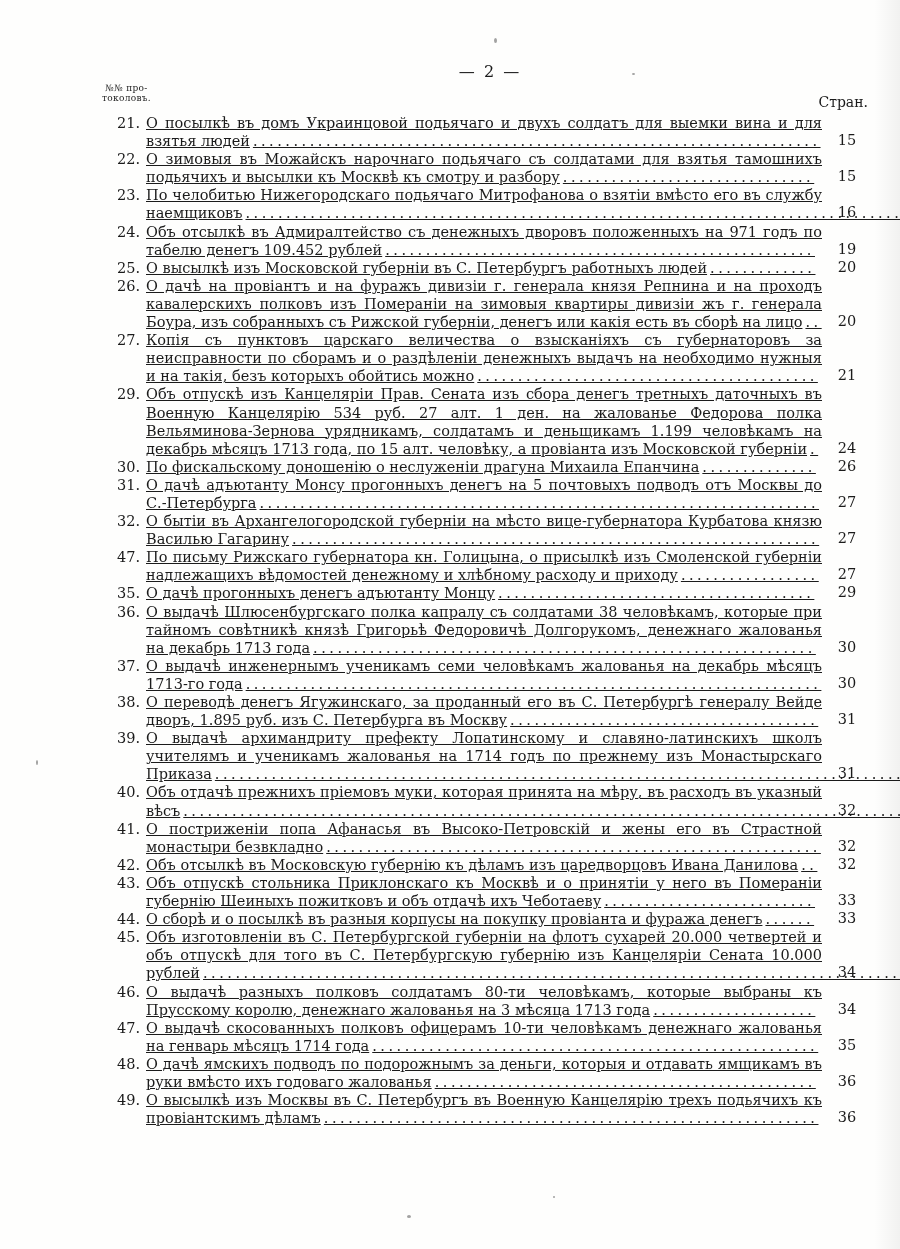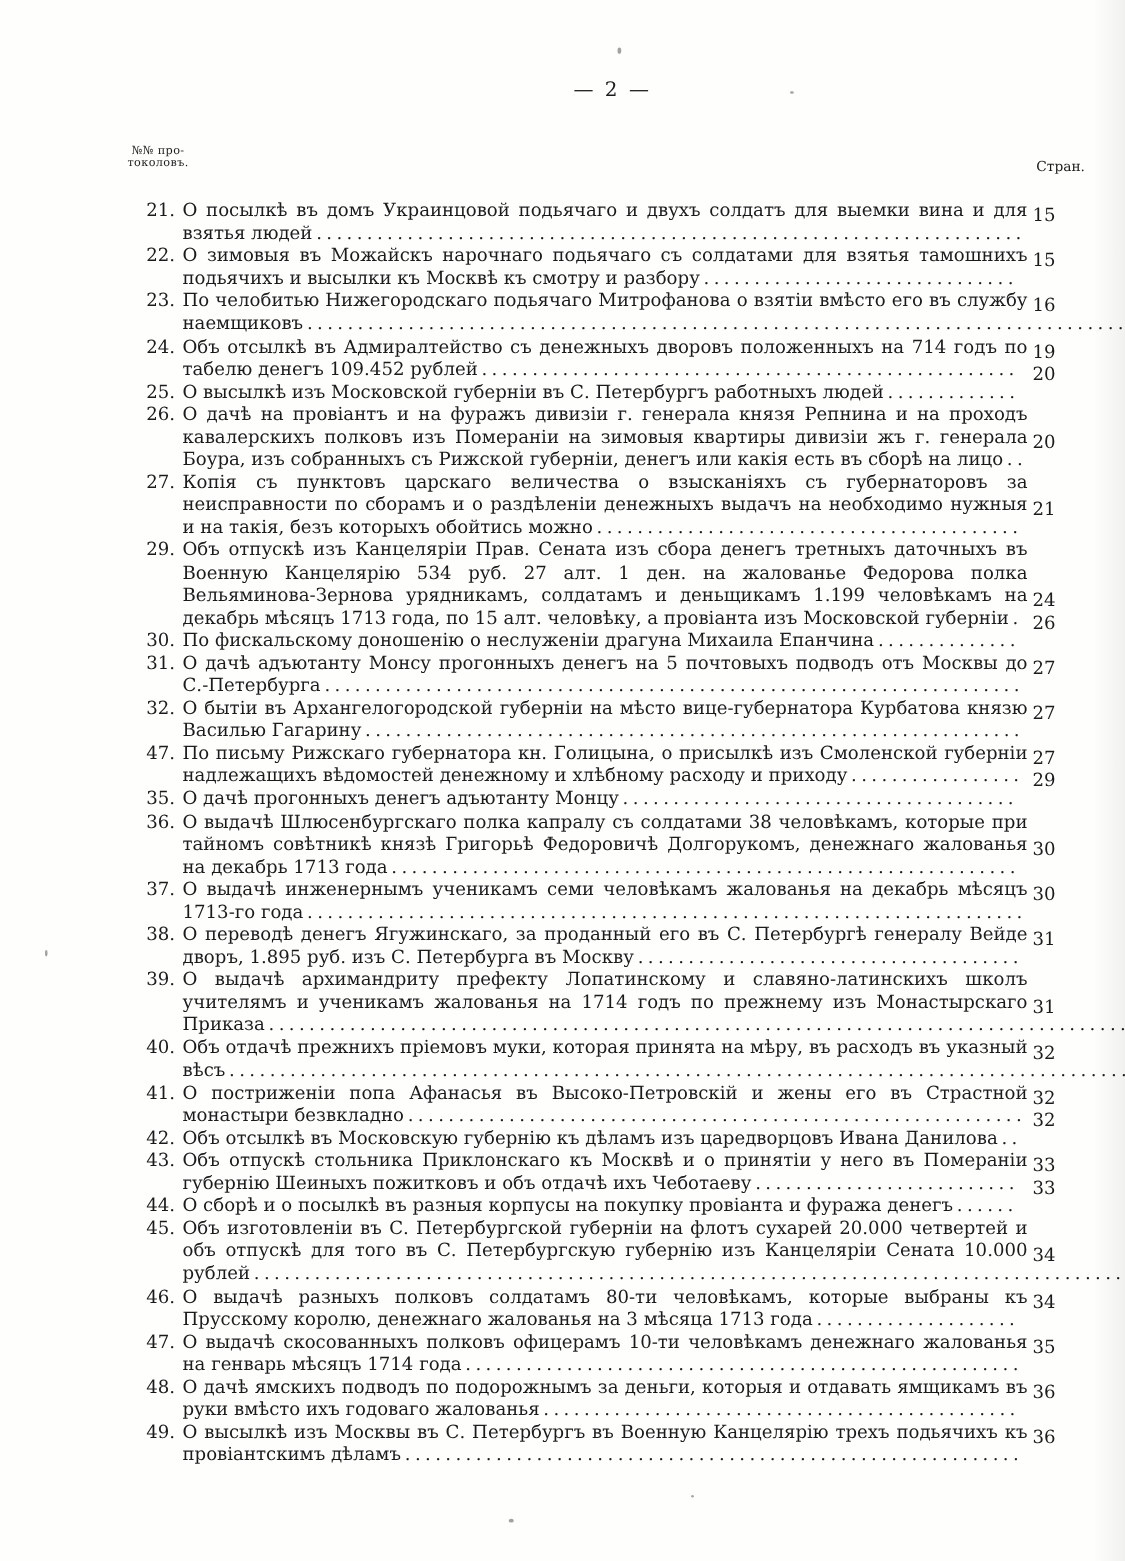--- a/index.html
+++ b/index.html
@@ -36,38 +36,37 @@
   }
   .content {
     position: absolute;
     top: 80px;
     left: 112px;
     width: 756px;
   }
   .colheads {
     position: relative;
     height: 32px;
-    margin-top: 33px;
   }
   .col-left {
     position: absolute;
     left: -10px;
     top: 3px;
     font-size: 9px;
     line-height: 10px;
     text-align: center;
     letter-spacing: 0.3px;
   }
   .col-right {
     position: absolute;
     right: 0;
     top: 14px;
-    font-size: 11px;
+    font-size: 14px;
   }
-  .entries { margin-top: 15px; }
+  .entries { margin-top: 2px; text-decoration: underline; }
   .entry {
     position: relative;
     padding-left: 34px;
     padding-right: 46px;
     text-indent: -34px;
     text-align: justify;
     font-size: 14.5px;
     line-height: 18.1px;
   }
   .num {
@@ -79,23 +78,23 @@
   }
   .dots {
     letter-spacing: 3.5px;
     margin-left: 3px;
     white-space: nowrap;
     overflow: hidden;
   }
   .pg {
     position: absolute;
     right: 0;
-    bottom: 14px;
+    bottom: 1px;
     width: 42px;
-    text-align: left;
+    text-align: center;
     text-indent: 0;
   }
   .speck {
     position: absolute;
     background: #555;
     border-radius: 50%;
     opacity: 0.55;
   }
   .s1 { left: 494px; top: 38px;  width: 3px; height: 5px; }
   .s2 { left: 36px;  top: 760px; width: 2px; height: 5px; }
@@ -120,21 +119,21 @@
       <div class="col-left"><span>№№ про-</span><br><span>токоловъ.</span></div>
       <div class="col-right">Стран.</div>
     </div>
     <div class="entries">
   <div class="entry"><span class="num">21.</span><span class="txt">О посылкѣ въ домъ Украинцовой подьячаго и двухъ солдатъ для выемки вина и для взятья людей</span><span class="dots">......................................................................</span><span class="pg">15</span></div>
 
   <div class="entry"><span class="num">22.</span><span class="txt">О зимовыя въ Можайскъ нарочнаго подьячаго съ солдатами для взятья тамошнихъ подьячихъ и высылки къ Москвѣ къ смотру и разбору</span><span class="dots">...............................</span><span class="pg">15</span></div>
 
   <div class="entry"><span class="num">23.</span><span class="txt">По челобитью Нижегородскаго подьячаго Митрофанова о взятіи вмѣсто его въ службу наемщиковъ</span><span class="dots">............................................................................................................................................................................................................................................................................................................</span><span class="pg">16</span></div>
 
-  <div class="entry"><span class="num">24.</span><span class="txt">Объ отсылкѣ въ Адмиралтейство съ денежныхъ дворовъ положенныхъ на 714 годъ по табелю денегъ 109.452 рублей</span><span class="dots">.....................................................</span><span class="pg">19</span></div>
+  <div class="entry"><span class="num">24.</span><span class="txt">Объ отсылкѣ въ Адмиралтейство съ денежныхъ дворовъ положенныхъ на 971 годъ по табелю денегъ 109.452 рублей</span><span class="dots">.....................................................</span><span class="pg">19</span></div>
 
   <div class="entry"><span class="num">25.</span><span class="txt">О высылкѣ изъ Московской губерніи въ С. Петербургъ работныхъ людей</span><span class="dots">.............</span><span class="pg">20</span></div>
 
   <div class="entry"><span class="num">26.</span><span class="txt">О дачѣ на провіантъ и на фуражъ дивизіи г. генерала князя Репнина и на проходъ кавалерскихъ полковъ изъ Помераніи на зимовыя квартиры дивизіи жъ г. генерала Боура, изъ собранныхъ съ Рижской губерніи, денегъ или какія есть въ сборѣ на лицо</span><span class="dots">..</span><span class="pg">20</span></div>
 
   <div class="entry"><span class="num">27.</span><span class="txt">Копія съ пунктовъ царскаго величества о взысканіяхъ съ губернаторовъ за неисправности по сборамъ и о раздѣленіи денежныхъ выдачъ на необходимо нужныя и на такія, безъ которыхъ обойтись можно</span><span class="dots">..........................................</span><span class="pg">21</span></div>
 
 
   <div class="entry"><span class="num">29.</span><span class="txt">Объ отпускѣ изъ Канцеляріи Прав. Сената изъ сбора денегъ третныхъ даточныхъ въ Военную Канцелярію 534 руб. 27 алт. 1 ден. на жалованье Федорова полка Вельяминова-Зернова урядникамъ, солдатамъ и деньщикамъ 1.199 человѣкамъ на декабрь мѣсяцъ 1713 года, по 15 алт. человѣку, а провіанта изъ Московской губерніи</span><span class="dots">.</span><span class="pg">24</span></div>
 

